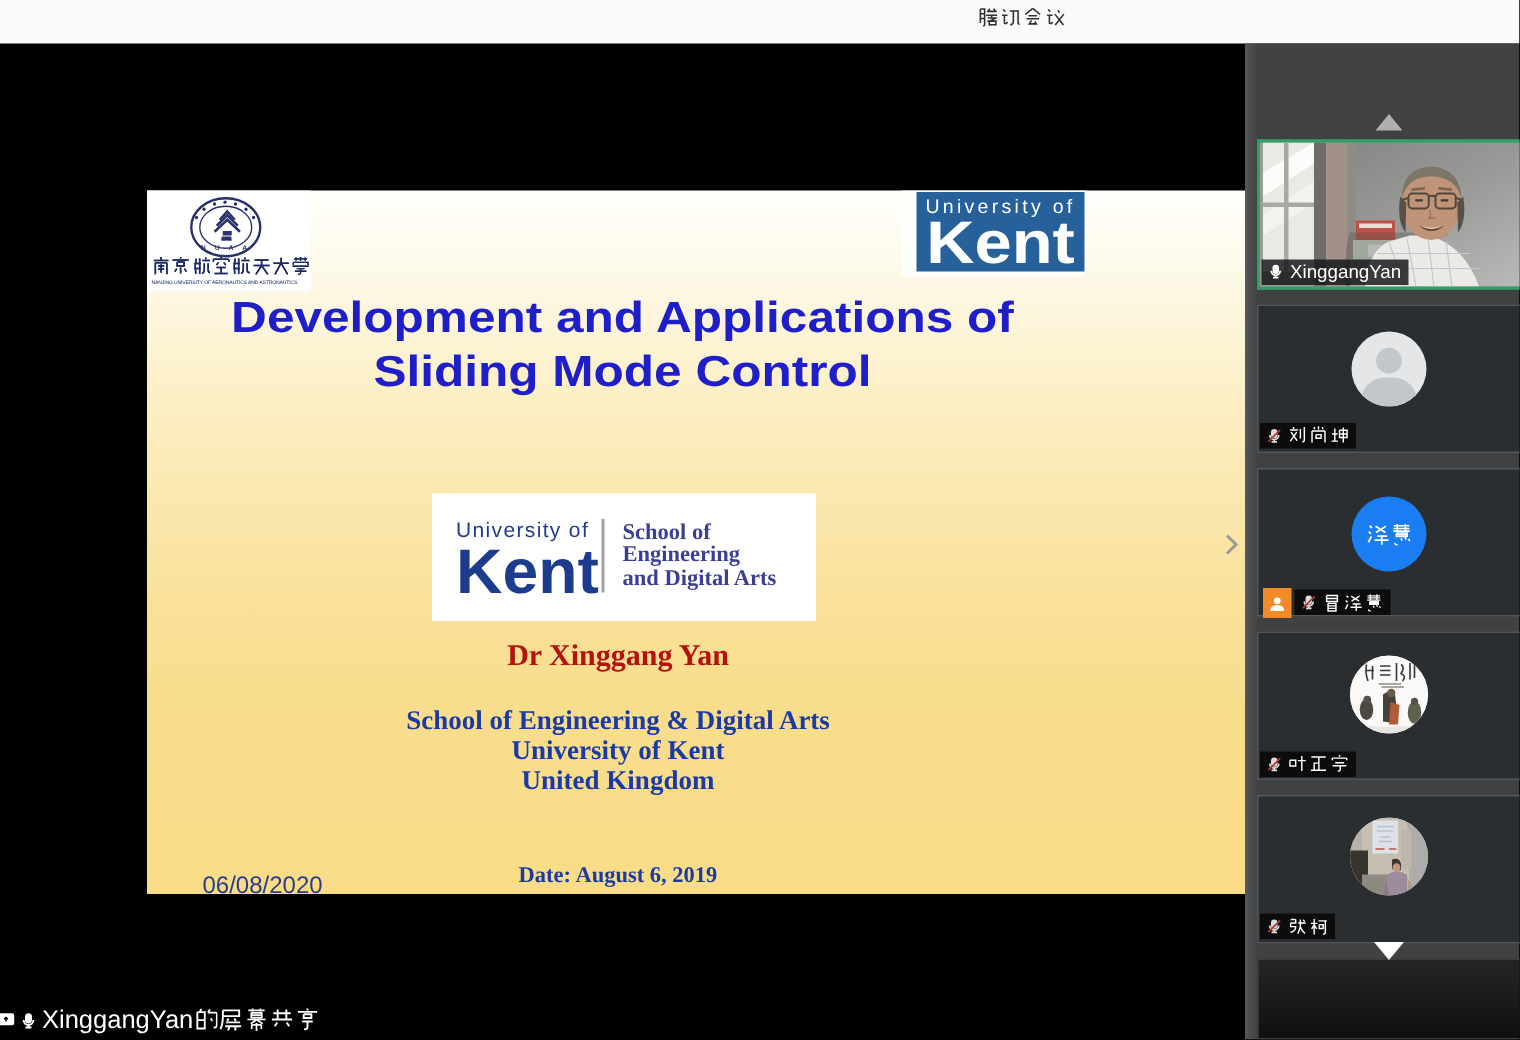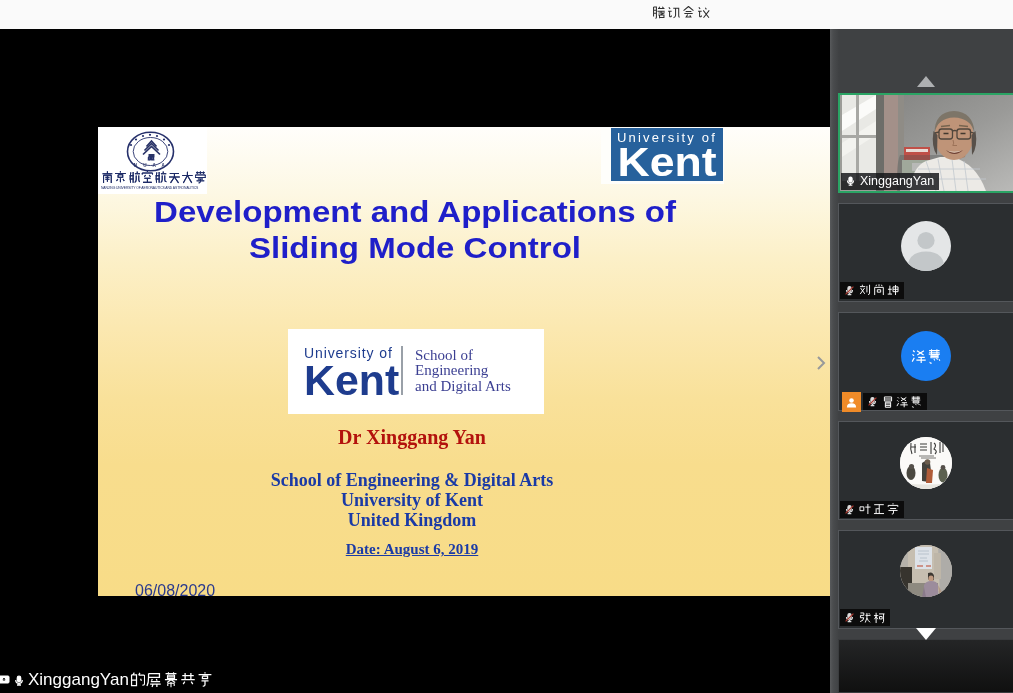--- a/index.html
+++ b/index.html
@@ -17,25 +17,25 @@
   #kentbox{position:absolute;left:10px;top:1px;width:112px;height:53px;background:#27619c;color:#fff;text-align:center;}
   .kb-small{font-size:13px;margin-top:2px;letter-spacing:2.2px;}
   .kb-big{font-size:40px;font-weight:bold;line-height:0.78;margin-top:2px;transform:scaleX(1.115);}
   #title{left:4px;top:67px;width:626px;text-align:center;color:#1f1fc9;font-weight:bold;
          font-size:29px;line-height:36px;transform:scaleX(1.139);}
   
   #midbox{left:190px;top:202px;width:256px;height:85px;background:#fff;}
   #mb-kent{position:absolute;left:16px;top:16px;color:#1e3c8e;}
   #mb-div{position:absolute;left:113px;top:17px;width:2px;height:49px;background:#99a0a8;}
   #mb-school{position:absolute;left:127px;top:18.5px;color:#3b3f92;font-family:"Liberation Serif",serif;
-             font-weight:normal;font-size:15px;line-height:15.7px;}
+             font-weight:bold;font-size:15px;line-height:15.7px;}
   .serif{font-family:"Liberation Serif",serif;font-weight:bold;}
   #drline{left:1px;top:299.5px;width:626px;text-align:center;color:#b3120d;font-size:20px;line-height:20px;}
   #addr{left:1px;top:342.5px;width:626px;text-align:center;color:#1a3aa6;font-size:18px;line-height:20.4px;}
-  #dateline{left:1px;top:414px;width:626px;text-align:center;color:#1a3aa6;font-size:15px;text-decoration:underline;}
+  #dateline{left:1px;top:449px;width:626px;text-align:center;color:#1a3aa6;font-size:15px;}
   #datestamp{left:37px;top:455px;color:#2a3a8e;font-size:16px;}
   
   #sidebar{left:830px;top:29px;width:183px;height:664px;background:linear-gradient(90deg,#585a5c 0,#4a4c4e 3px,#3f4143 9px,#3f4143 100%);}
   .tile{position:absolute;left:8px;width:180px;background:#2b2e30;border:1px solid #54575b;box-sizing:border-box;}
   .avatar{position:absolute;left:70px;top:17px;width:50px;height:50px;border-radius:50%;overflow:hidden;}
   .label{position:absolute;background:#0c0c0c;color:#fff;height:17px;
          font-size:12px;display:flex;align-items:center;padding:0 5px 0 4px;white-space:nowrap;}
   .label .mic{margin-right:4px;flex:none;}
   
   #share{left:-2px;top:670px;color:#fff;font-size:17px;display:flex;align-items:center;}

